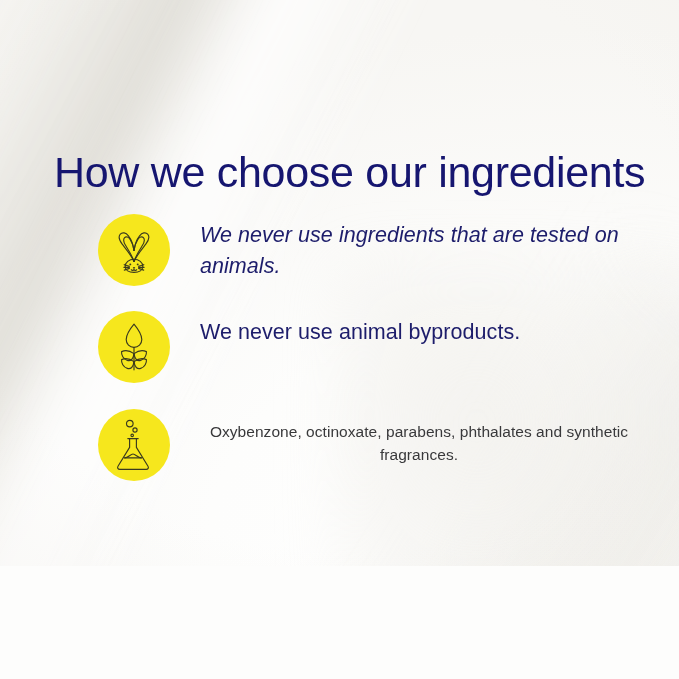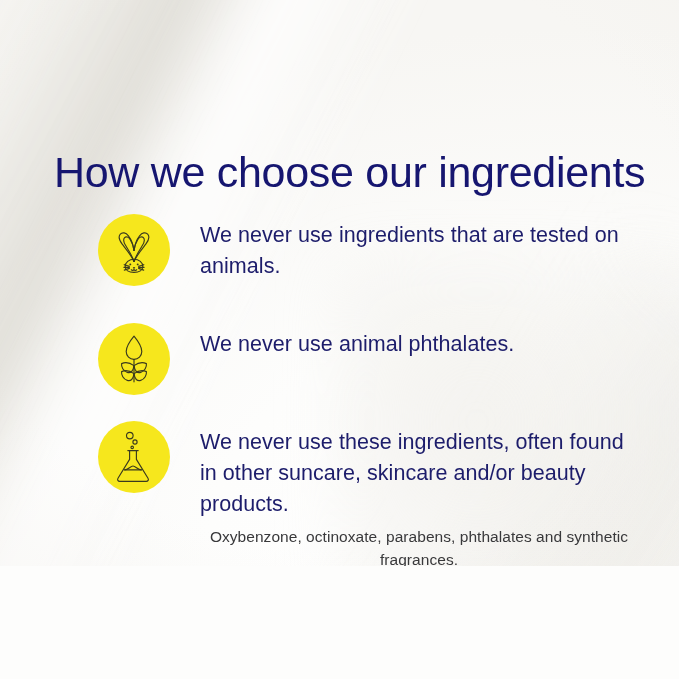--- a/index.html
+++ b/index.html
@@ -114,21 +114,21 @@
     left: 98px;
     top: 214px;
     width: 540px;
   }
 
   .list-item {
     position: relative;
     display: flex;
     align-items: flex-start;
   }
-  .item-1 { margin-bottom: 37px; }
+  .item-1 { margin-bottom: 25px; font-style: italic; }
   .item-2 { margin-bottom: 26px; }
 
   .badge {
     flex: 0 0 auto;
     width: 72px;
     height: 72px;
     border-radius: 50%;
     background: #f6e71d;
     display: flex;
     align-items: center;
@@ -234,21 +234,21 @@
 
               <path d="M21 39.6 C16.6 36.5 11.4 36.4 8.6 37.6 C8.2 40.9 10.2 45.1 14.3 46.4
                        C17.8 47.5 20.3 45.1 21 39.6 Z"></path>
 
               <path d="M21 39.6 C25.4 36.5 30.6 36.4 33.4 37.6 C33.8 40.9 31.8 45.1 27.7 46.4
                        C24.2 47.5 21.7 45.1 21 39.6 Z"></path>
             </svg>
           </span>
         </div>
         <div class="item-body">
-          <p class="item-text">We never use animal phthalates.</p>
+          <p class="item-text">We never use animal byproducts.</p>
         </div>
       </div>
 
       <div class="list-item item-3">
         <div class="badge">
           <span>
             <svg width="44" height="52" viewBox="0 0 44 52" fill="none" stroke="#3a3a1e" stroke-width="1.15" stroke-linecap="round" stroke-linejoin="round">
 
               <circle cx="17.8" cy="4.6" r="3.3"></circle>
               <circle cx="23.0" cy="11.0" r="2.1"></circle>
@@ -259,20 +259,19 @@
 
               <path d="M15.8 19.6 L26.2 19.6"></path>
 
               <path d="M12.6 38.8 L29.4 38.8"></path>
 
               <path d="M12.6 38.8 C16.2 38.8 18.4 35.0 21.0 35.0 C23.6 35.0 25.8 38.8 29.4 38.8"></path>
             </svg>
           </span>
         </div>
         <div class="item-body">
-          <p class="item-text">We never use these ingredients, often found in other suncare, skincare and/or beauty products.</p>
           <p class="item-subtext">Oxybenzone, octinoxate, parabens, phthalates and synthetic fragrances.</p>
         </div>
       </div>
 
     </div>
   </div>
 </div>
 
 </body></html>

